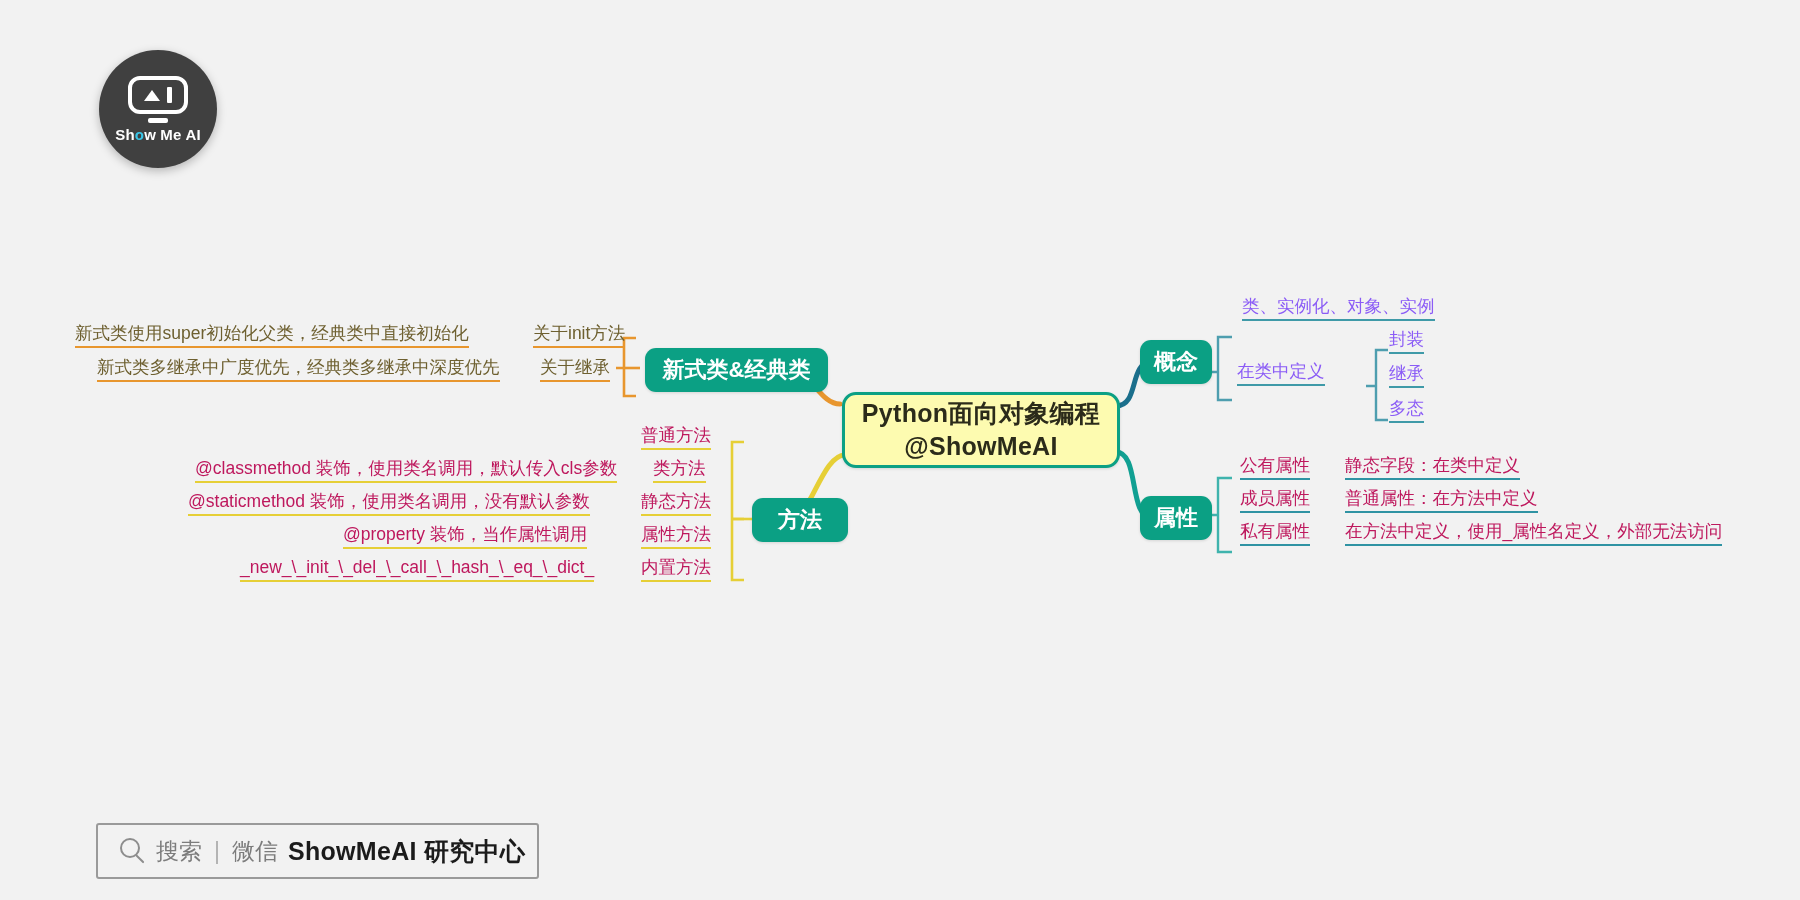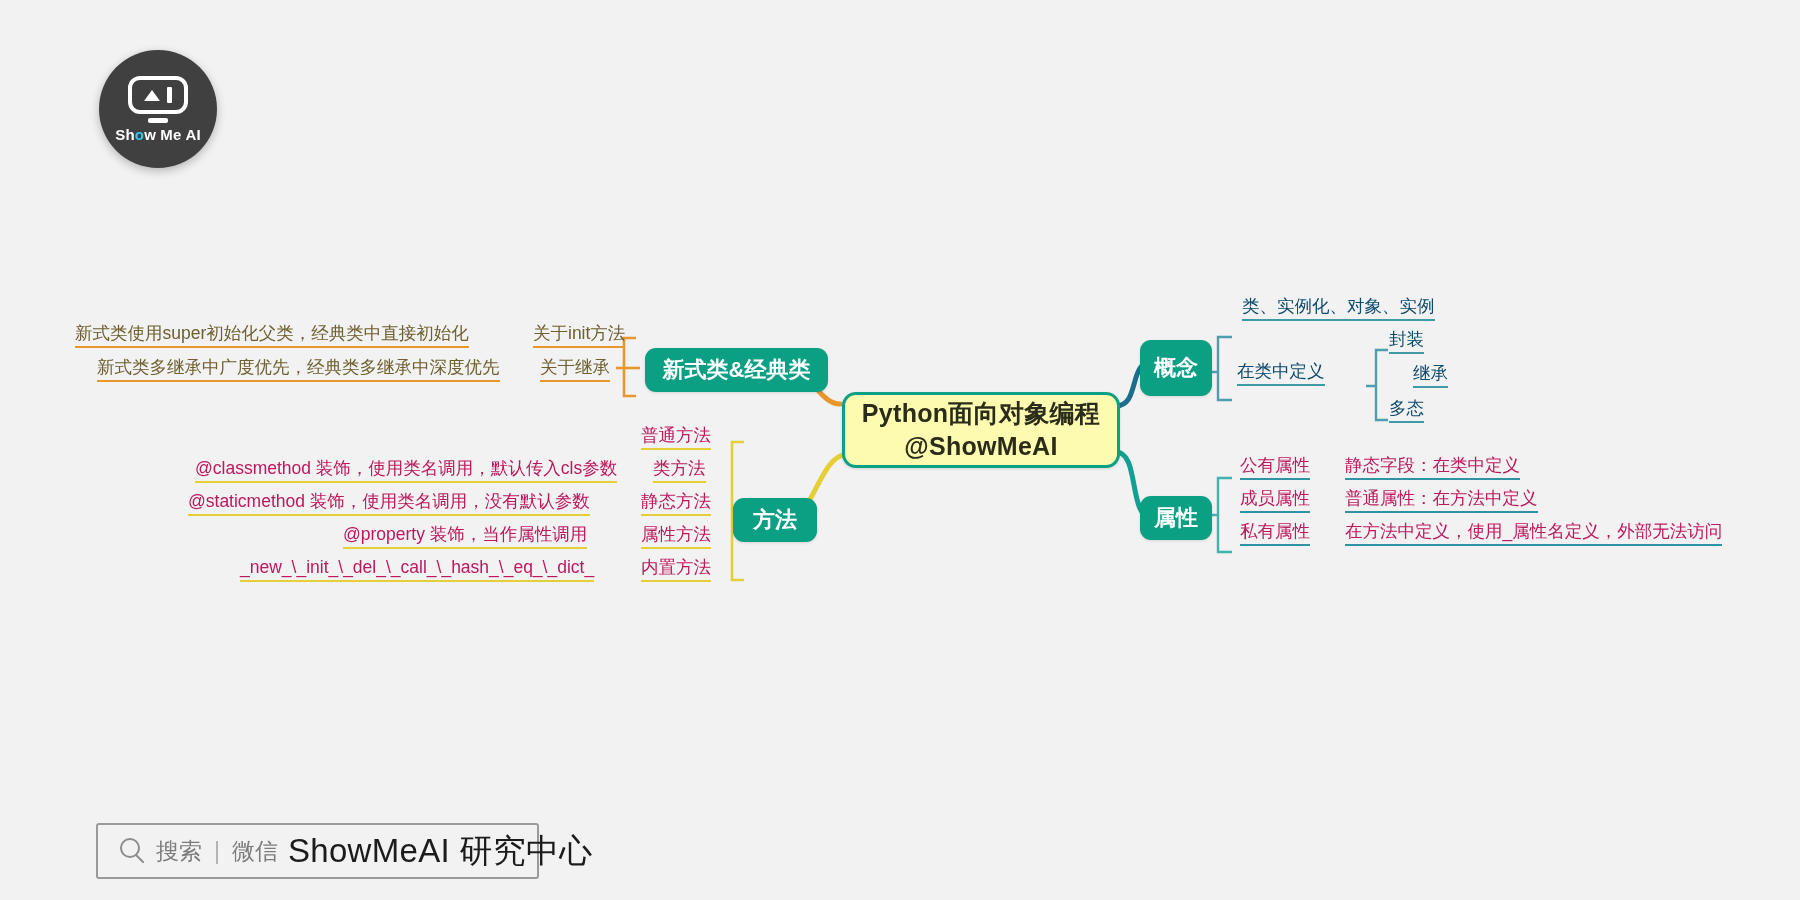--- a/index.html
+++ b/index.html
@@ -54,42 +54,42 @@
 
   
   .leaf{
     position:absolute;color:#be185d;font-size:17.5px;white-space:nowrap;
     padding-bottom:3px;line-height:1.15;
   }
   .leaf.ul{border-bottom:2px solid currentColor;}
   .c-orange{color:#6e6030;}
   .c-orange.ul{border-bottom-color:#e8962e;}
   .c-yellow.ul{border-bottom-color:#e6cf36;}
-  .c-teal{color:#0c4a6e;}
+  .c-teal{color:#8b5cf6;}
   .c-teal.ul{border-bottom-color:#3f9aa8;}
   .c-tealdk.ul{border-bottom-color:#2f93a3;}
 
   
   .search-pill{
     position:absolute;left:96px;top:823px;width:443px;height:56px;
     border:2px solid #9a9a9a;border-radius:3px;background:transparent;
     display:flex;align-items:center;gap:10px;padding:0 22px;box-sizing:border-box;
   }
   .mag{width:26px;height:26px;position:relative;flex:none;}
   .mag .ring{
     position:absolute;left:0;top:0;width:20px;height:20px;
     border:2px solid #8d8d8d;border-radius:50%;box-sizing:border-box;
   }
   .mag .handle{
     position:absolute;left:16px;top:16px;width:11px;height:2px;background:#8d8d8d;
     transform:rotate(45deg);transform-origin:left center;border-radius:1px;
   }
   .s-gray{color:#7c7c7c;font-size:23px;white-space:nowrap;}
   .s-div{color:#b0b0b0;font-size:23px;margin:0 2px;}
-  .s-bold{color:#1b1b1b;font-size:33px;font-weight:normal;white-space:nowrap;letter-spacing:.3px;}
+  .s-bold{color:#1b1b1b;font-size:25px;font-weight:bold;white-space:nowrap;letter-spacing:.3px;}
 </style>
 </head>
 <body>
 
 <div class="canvas">
 
   <div class="logo">
     <div class="logo-screen">
       <div class="logo-caret"></div>
       <div class="logo-bar"></div>
@@ -123,25 +123,25 @@
 
   <div class="node" style="left:645px;top:348px;width:183px;height:44px;font-size:22px;">
     <span>新式类&amp;经典类</span>
   </div>
 
   <div class="node root" style="left:842px;top:392px;width:272px;height:70px;">
     <span>Python面向对象编程</span>
     <span>@ShowMeAI</span>
   </div>
 
-  <div class="node" style="left:733px;top:498px;width:84px;height:44px;font-size:22px;">
+  <div class="node" style="left:752px;top:498px;width:96px;height:44px;font-size:22px;">
     <span>方法</span>
   </div>
 
-  <div class="node" style="left:1140px;top:340px;width:72px;height:56px;font-size:22px;">
+  <div class="node" style="left:1140px;top:340px;width:72px;height:44px;font-size:22px;">
     <span>概念</span>
   </div>
 
   <div class="node" style="left:1140px;top:496px;width:72px;height:44px;font-size:22px;">
     <span>属性</span>
   </div>
 
   <div class="leaf c-orange ul" style="left:533px;top:323px;">关于init方法</div>
   <div class="leaf c-orange ul" style="left:75px;top:323px;">新式类使用super初始化父类，经典类中直接初始化</div>
 
@@ -160,21 +160,21 @@
   <div class="leaf c-yellow ul" style="left:343px;top:524px;">@property 装饰，当作属性调用</div>
 
   <div class="leaf c-yellow ul" style="left:641px;top:557px;">内置方法</div>
   <div class="leaf c-yellow ul" style="left:240px;top:557px;">_new_\_init_\_del_\_call_\_hash_\_eq_\_dict_</div>
 
   <div class="leaf c-teal ul" style="left:1242px;top:296px;">类、实例化、对象、实例</div>
 
   <div class="leaf c-teal ul" style="left:1237px;top:361px;">在类中定义</div>
 
   <div class="leaf c-teal ul" style="left:1389px;top:329px;">封装</div>
-  <div class="leaf c-teal ul" style="left:1389px;top:363px;margin-left:24px;">继承</div>
+  <div class="leaf c-teal ul" style="left:1389px;top:363px;">继承</div>
   <div class="leaf c-teal ul" style="left:1389px;top:398px;">多态</div>
 
   <div class="leaf c-tealdk ul" style="left:1240px;top:455px;">公有属性</div>
   <div class="leaf c-tealdk ul" style="left:1345px;top:455px;">静态字段：在类中定义</div>
 
   <div class="leaf c-tealdk ul" style="left:1240px;top:488px;">成员属性</div>
   <div class="leaf c-tealdk ul" style="left:1345px;top:488px;">普通属性：在方法中定义</div>
 
   <div class="leaf c-tealdk ul" style="left:1240px;top:521px;">私有属性</div>
   <div class="leaf c-tealdk ul" style="left:1345px;top:521px;">在方法中定义，使用_属性名定义，外部无法访问</div>

